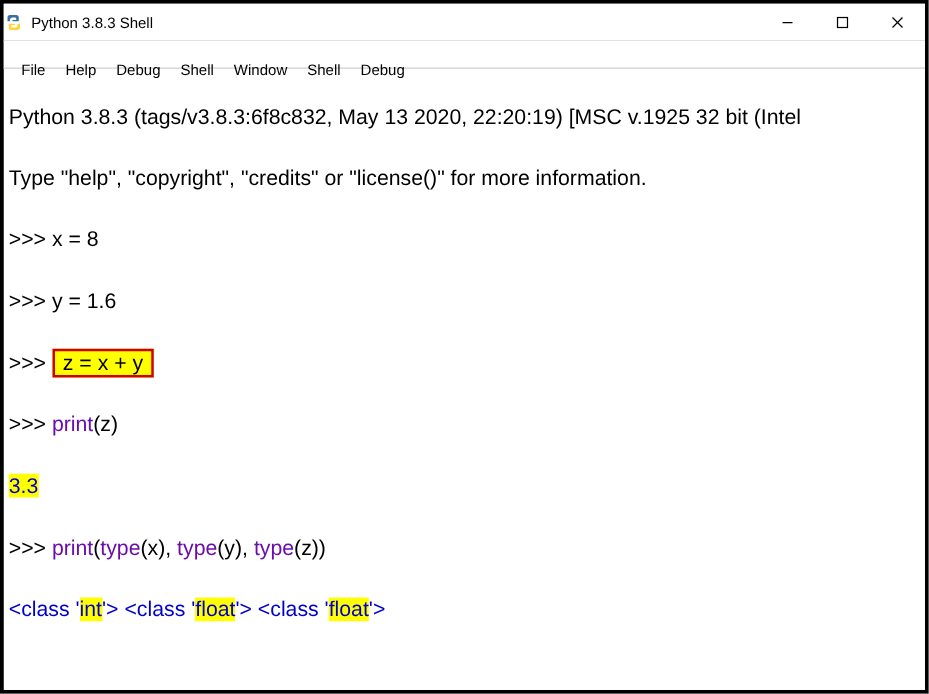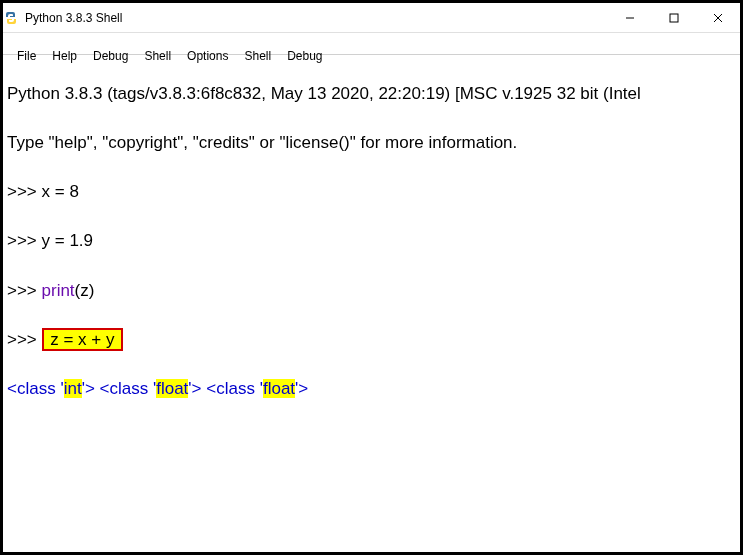--- a/index.html
+++ b/index.html
@@ -120,32 +120,34 @@
           </svg>
       </div>
     </div>
   </div>
 
   <div class="menubar">
     <span class="menu-item">File</span>
     <span class="menu-item">Help</span>
     <span class="menu-item">Debug</span>
     <span class="menu-item">Shell</span>
-    <span class="menu-item">Options</span>
+    <span class="menu-item">Window</span>
     <span class="menu-item">Shell</span>
     <span class="menu-item">Debug</span>
   </div>
 
   <div class="content">
 <span class="line black">Python 3.8.3 (tags/v3.8.3:6f8c832, May 13 2020, 22:20:19) [MSC v.1925 32 bit (Intel</span>
 <span class="line black">Type "help", "copyright", "credits" or "license()" for more information.</span>
 <span class="line"><span class="prompt">&gt;&gt;&gt; </span><span class="black">x = 8</span></span>
-<span class="line"><span class="prompt">&gt;&gt;&gt; </span><span class="black">y = 1.9</span></span>
+<span class="line"><span class="prompt">&gt;&gt;&gt; </span><span class="black">y = 1.6</span></span>
+<span class="line"><span class="prompt">&gt;&gt;&gt; </span><span class="boxed hl black"> z = x + y </span></span>
 <span class="line"><span class="prompt">&gt;&gt;&gt; </span><span class="pr">print</span><span class="black">(z)</span></span>
-<span class="line"><span class="prompt">&gt;&gt;&gt; </span><span class="boxed hl black"> z = x + y </span></span>
+<span class="line"><span class="blue hl">3.3</span></span>
+<span class="line"><span class="prompt">&gt;&gt;&gt; </span><span class="pr">print</span><span class="black">(</span><span class="pr">type</span><span class="black">(x), </span><span class="pr">type</span><span class="black">(y), </span><span class="pr">type</span><span class="black">(z))</span></span>
 <span class="line blue"><span>&lt;</span><span>class</span><span> </span><span>'</span><span class="hl">int</span><span>'</span><span>&gt;</span><span> </span><span>&lt;</span><span>class</span><span> </span><span>'</span><span class="hl">float</span><span>'</span><span>&gt;</span><span> </span><span>&lt;</span><span>class</span><span> </span><span>'</span><span class="hl">float</span><span>'</span><span>&gt;</span></span>
 
 
 
 
 
 
 
 
 

